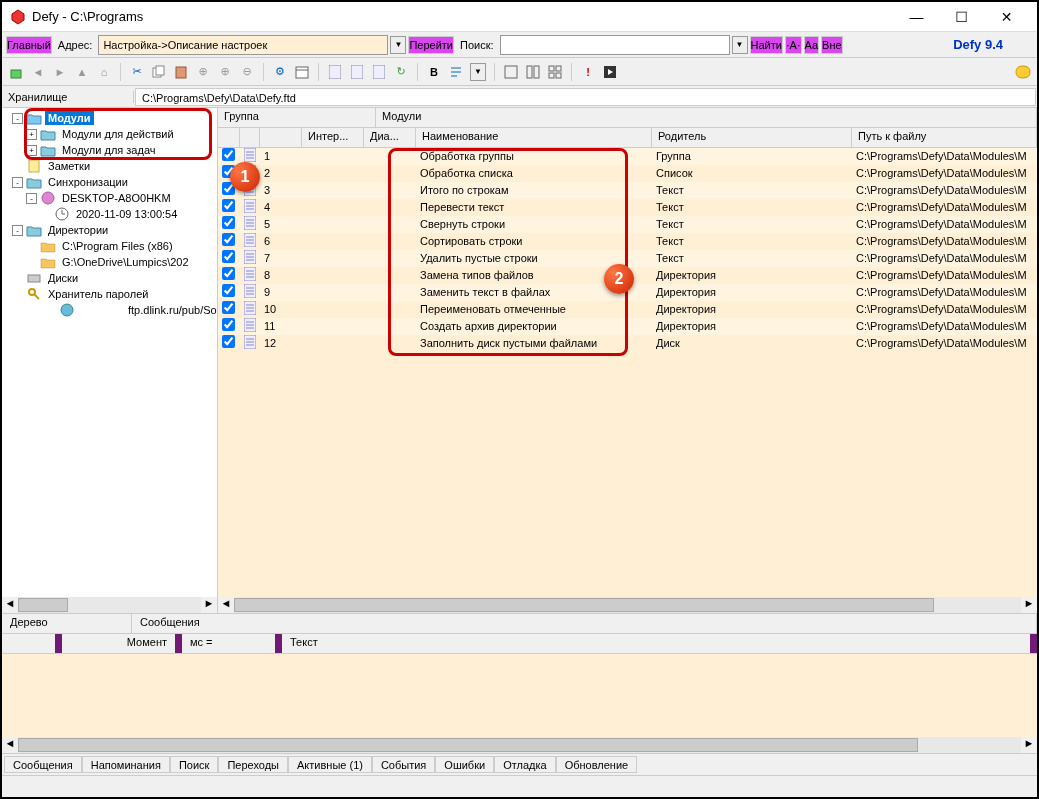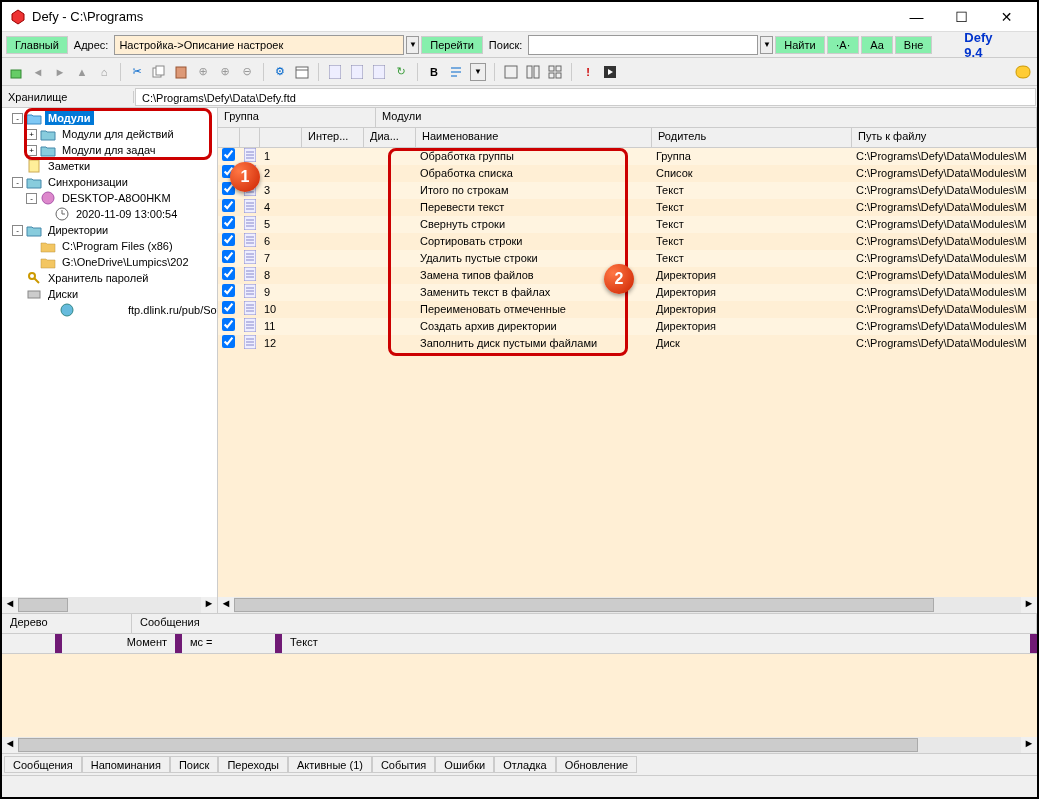--- a/index.html
+++ b/index.html
@@ -4,21 +4,21 @@
 <style>
 * { box-sizing: border-box; margin: 0; padding: 0; font-family: Tahoma, Arial, sans-serif; font-size: 11px; }
 body { background: #fff; width: 1039px; height: 799px; overflow: hidden; border: 2px solid #000; position: relative; }
 .window { width: 100%; height: 100%; display: flex; flex-direction: column; background: #f0f0f0; }
 .titlebar { height: 30px; background: #fff; display: flex; align-items: center; padding: 0 8px; border-bottom: 1px solid #ddd; }
 .titlebar-icon { width: 16px; height: 16px; margin-right: 6px; }
 .titlebar-text { flex: 1; font-size: 13px; }
 .win-btns { display: flex; gap: 0; }
 .win-btn { width: 45px; height: 28px; background: none; border: none; font-size: 14px; cursor: pointer; }
 .addressbar { height: 26px; background: #f0f0f0; display: flex; align-items: center; padding: 2px 4px; border-bottom: 1px solid #ccc; gap: 2px; }
-.addr-btn { padding: 2px 8px; background: #86efac; border: 1px solid #ccc; cursor: pointer; }
+.addr-btn { padding: 2px 0; background: #d946ef; border: 1px solid #ccc; cursor: pointer; }
 .addr-label { padding: 0 4px; }
 .addr-input { flex: 0 0 290px; height: 20px; background: #ffefd5; border: 1px solid #999; padding: 0 4px; }
 .addr-search { flex: 0 0 230px; height: 20px; background: #fff; border: 1px solid #999; padding: 0 4px; }
 .dropdown-arrow { width: 16px; height: 18px; background: #eee; border: 1px solid #999; font-size: 8px; text-align: center; line-height: 16px; cursor: pointer; }
 .brand { margin-left: auto; padding: 2px 30px; color: #0033cc; font-weight: bold; font-size: 13px; }
 .toolbar { height: 28px; background: #f0f0f0; display: flex; align-items: center; padding: 2px 6px; gap: 6px; border-bottom: 1px solid #ccc; }
 .tb-icon { width: 16px; height: 16px; cursor: pointer; display: inline-flex; align-items: center; justify-content: center; }
 .tb-sep { width: 1px; height: 18px; background: #ccc; margin: 0 2px; }
 .pathbar { height: 22px; background: #f0f0f0; display: flex; align-items: center; border-bottom: 1px solid #ccc; }
 .path-label { width: 132px; padding: 0 6px; border-right: 1px solid #ccc; }
@@ -306,34 +306,34 @@
               <svg width="16" height="13">
                 <path d="M1 3 L1 12 L15 12 L15 4 L7 4 L6 3 Z" class="folder-icon"></path>
               </svg>
             </span>
             <span class="tree-label">G:\OneDrive\Lumpics\202</span>
           </div>
           <div class="tree-item" style="padding-left: 8px;">
             <span class="tree-spacer"></span>
             <span class="tree-icon">
               <svg width="14" height="14">
+                <rect x="1" y="4" width="12" height="7" fill="#ccc" stroke="#888"></rect>
+              </svg>
+            </span>
+            <span class="tree-label">Диски</span>
+          </div>
+          <div class="tree-item" style="padding-left: 8px;">
+            <span class="tree-spacer"></span>
+            <span class="tree-icon">
+              <svg width="14" height="14">
                 <circle cx="5" cy="5" r="3" fill="none" stroke="#c90" stroke-width="2"></circle>
                 <line x1="7" y1="7" x2="12" y2="12" stroke="#c90" stroke-width="2"></line>
               </svg>
             </span>
             <span class="tree-label">Хранитель паролей</span>
-          </div>
-          <div class="tree-item" style="padding-left: 8px;">
-            <span class="tree-spacer"></span>
-            <span class="tree-icon">
-              <svg width="14" height="14">
-                <rect x="1" y="4" width="12" height="7" fill="#ccc" stroke="#888"></rect>
-              </svg>
-            </span>
-            <span class="tree-label">Диски</span>
           </div>
           <div class="tree-item" style="padding-left: 8px; gap: 48px;">
             <span class="tree-spacer"></span>
             <span class="tree-icon">
               <svg width="14" height="14">
                 <circle cx="7" cy="7" r="6" fill="#6bd" stroke="#388"></circle>
               </svg>
             </span>
             <span class="tree-label">ftp.dlink.ru/pub/Software/</span>
           </div>

